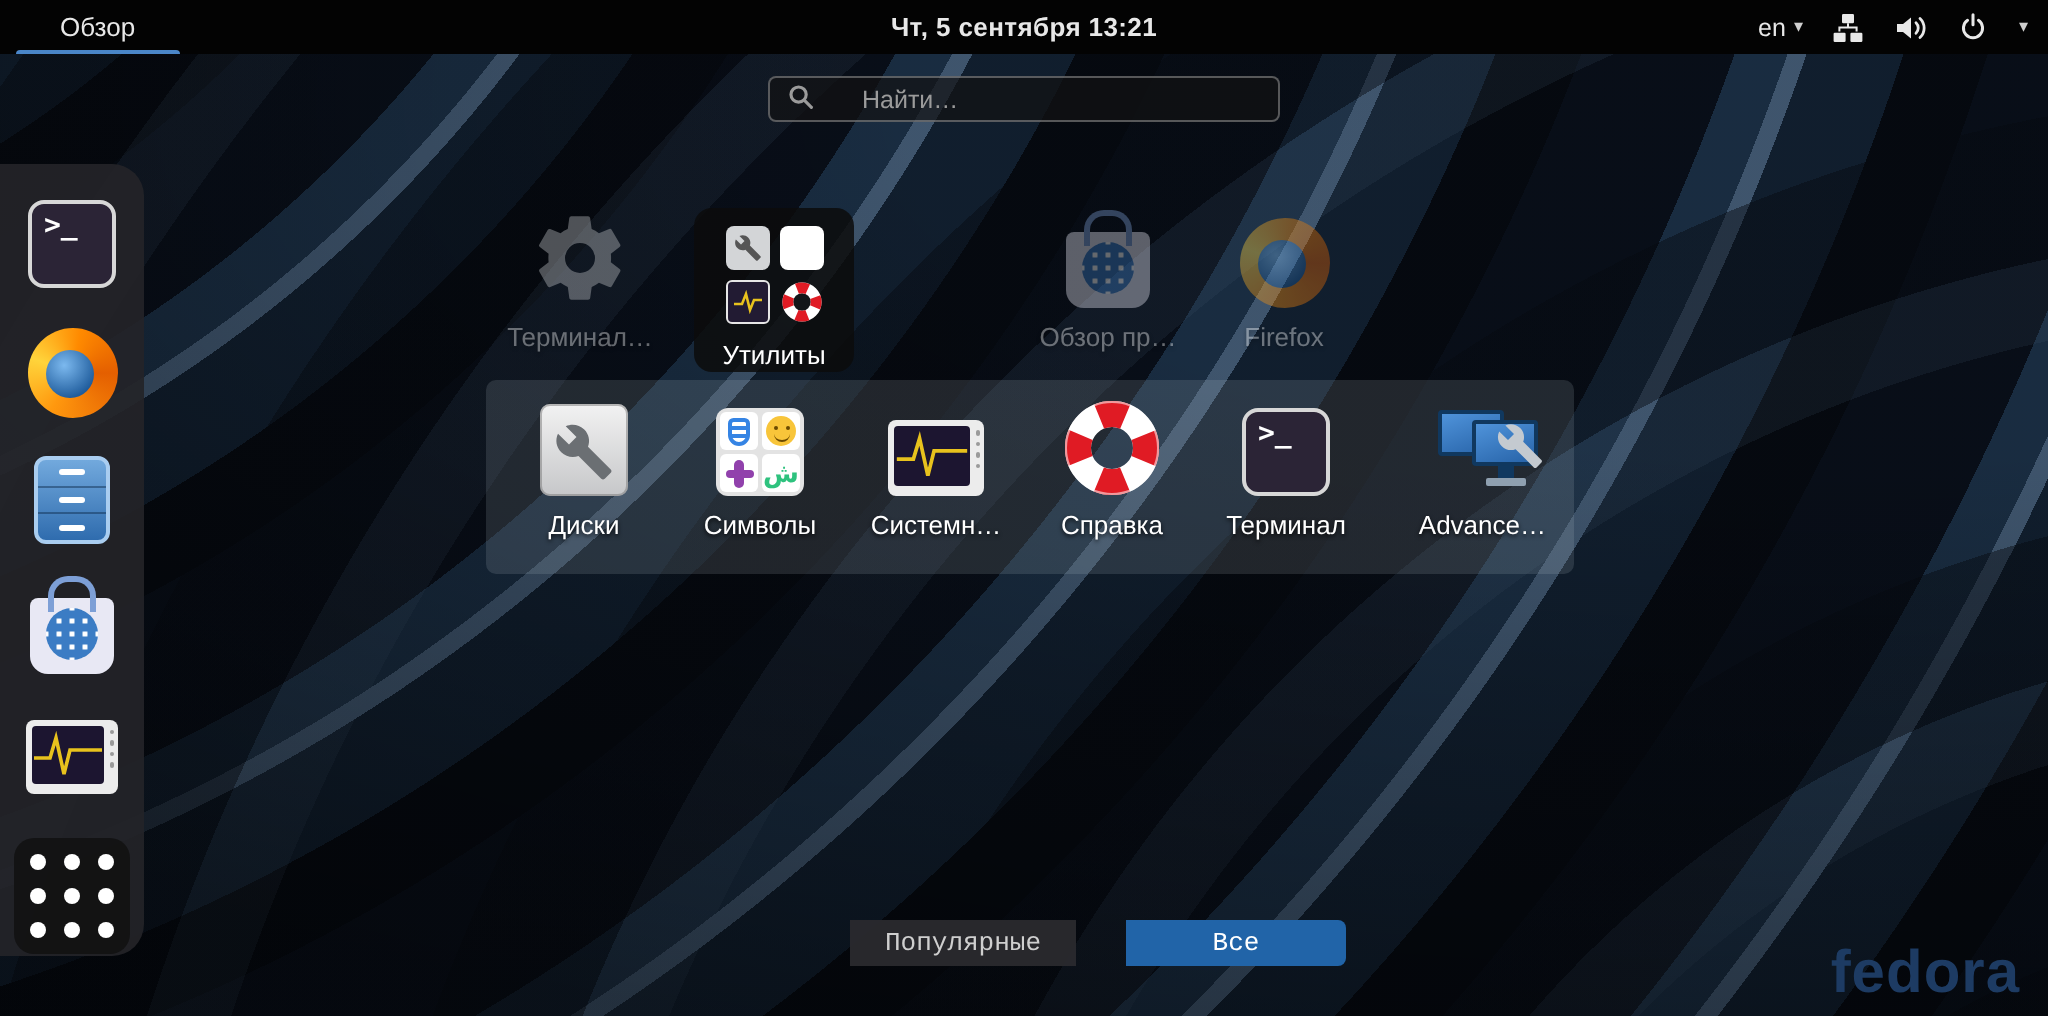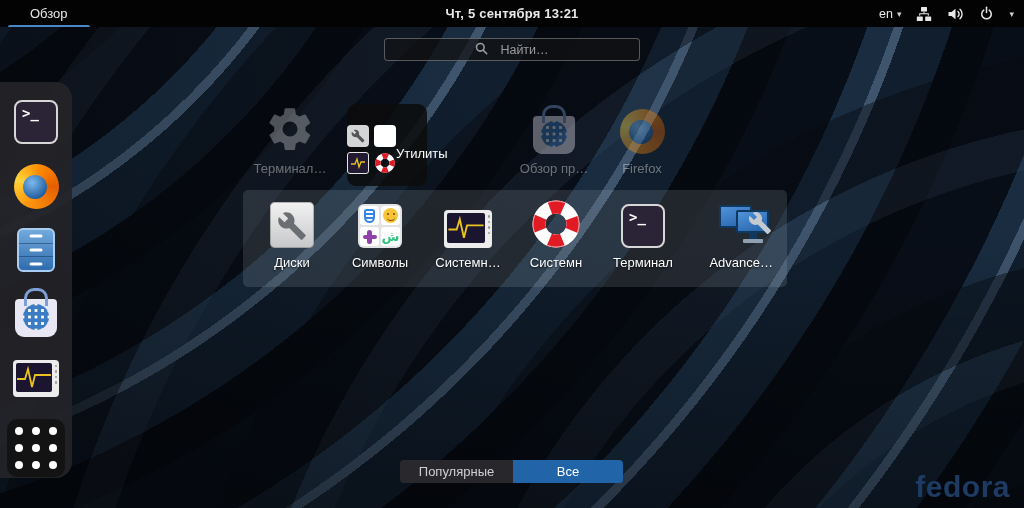--- a/index.html
+++ b/index.html
@@ -24,21 +24,21 @@
   .activities .underline { position:absolute; left:8px; right:8px; bottom:0; height:2px; border-radius:2px 2px 0 0; background:#4a86c8; }
   .clock { position:absolute; left:50%; transform:translateX(-50%); font-weight:600; letter-spacing:.2px; }
   .status { margin-left:auto; display:flex; align-items:center; gap:15px; padding-right:10px; }
   .kbd { display:flex; align-items:center; gap:4px; font-size:12.5px; }
   .caret { font-size:9px; color:#cfcfcf; }
   .sicon svg { display:block; }
 
   
   .search { position:absolute; left:384px; top:38px; width:256px; height:23px; z-index:30;
     background:rgba(18,18,20,.72); border:1px solid rgba(255,255,255,.30); border-radius:4px;
-    display:flex; align-items:center; gap:12px; padding:0 9px; color:#9b9b9b; font-size:12.5px;justify-content:center; }
+    display:flex; align-items:center; gap:24px; padding:0 9px; color:#9b9b9b; font-size:12.5px; }
 
   
   .dash { position:absolute; left:0; top:82px; width:72px; height:396px; z-index:20;
     background:rgba(36,36,40,.92); border-radius:0 16px 16px 0;
     display:flex; flex-direction:column; align-items:center; padding-top:17px; gap:18px; }
   .dash-item { width:46px; height:46px; display:flex; align-items:center; justify-content:center; cursor:pointer; }
 
   
   .ic-term { width:44px; height:44px; background:#2b2436; border:2.5px solid #d7d7d7; border-radius:8px;
     color:#fff; font-family:"DejaVu Sans Mono",monospace; font-size:14px; font-weight:bold; padding:4px 0 0 6px; line-height:1; }
@@ -93,38 +93,38 @@
   .ic-adv .stand { position:absolute; left:30px; top:31px; width:8px; height:6px; background:#10385f; }
   .ic-adv .base { position:absolute; left:24px; top:37px; width:20px; height:4px; background:#8fa0b0; border-radius:1px; }
   .ic-adv svg.wr { position:absolute; right:1px; top:9px; }
 
   
   .tile { position:absolute; width:84px; display:flex; flex-direction:column; align-items:center; gap:7px; cursor:pointer; z-index:15; }
   .tile .iconbox { height:48px; display:flex; align-items:flex-end; justify-content:center; }
   .tile .label { font-size:13px; color:#fff; text-shadow:0 1px 2px rgba(0,0,0,.8); white-space:nowrap; }
   .tile.dim { opacity:.38; }
   .folder-tile { position:absolute; left:347px; top:104px; width:80px; height:82px; z-index:16;
-    background:rgba(12,12,12,.85); border-radius:9px; display:flex; flex-direction:row; align-items:center;
+    background:rgba(12,12,12,.85); border-radius:9px; display:flex; flex-direction:column; align-items:center;
     padding-top:9px; cursor:pointer; }
   .mini-grid { display:grid; grid-template-columns:22px 22px; grid-template-rows:22px 22px; gap:5px; }
   .mini { display:flex; align-items:center; justify-content:center; }
   .mini-tool { background:#d3d5d7; border-radius:4px; }
   .mini-chars { background:#fff; border-radius:4px; display:grid; grid-template-columns:1fr 1fr; grid-template-rows:1fr 1fr; gap:2px; padding:3px; }
   .mini-chars i { border-radius:1.5px; }
   .mini-chars i:nth-child(1){background:#3584e4;} .mini-chars i:nth-child(2){background:#f6c73c;}
   .mini-chars i:nth-child(3){background:#9141ac;} .mini-chars i:nth-child(4){background:#2ec27e;}
   .mini-mon { background:#221b33; border:1.5px solid #e6e6e6; border-radius:3px; }
   .folder-tile .label { font-size:13px; color:#fff; margin-top:8px; }
   .folder-popup { position:absolute; left:243px; top:190px; width:544px; height:97px;
     background:rgba(195,205,215,.15); border-radius:5px; z-index:10; }
 
   
   .toggle { position:absolute; left:400px; top:460px; display:flex; height:23px; z-index:30;
     border-radius:4px; overflow:hidden; font-size:13px; }
-  .toggle button { border:none; cursor:pointer; font-family:Liberation Sans, sans-serif; font-size:13px; padding:0; }
+  .toggle button { border:none; cursor:pointer; font-family:Liberation Mono, monospace; font-size:13px; padding:0;margin-left:25px; }
   .btn-frequent { width:113px; background:rgba(42,42,46,.96); color:#cfcfcf; }
   .btn-all { width:110px; background:#2164a8; color:#fff; }
 
   
   .fedora { position:absolute; right:14px; bottom:4px; font-size:30px; font-weight:bold; letter-spacing:.5px;
     color:#1d3b63; z-index:5; }
 
   .zig { display:block; }
 </style>
 </head>
@@ -337,21 +337,21 @@
   </div>
 
   <div class="tile" style="left:514px;top:200px;">
     <div class="iconbox">
       <svg width="48" height="48" viewBox="0 0 48 48">
         <circle cx="24" cy="24" r="17" fill="none" stroke="#ffffff" stroke-width="13"></circle>
         <circle cx="24" cy="24" r="17" fill="none" stroke="#e01b24" stroke-width="13" stroke-dasharray="13.35 13.35" stroke-dashoffset="6.7"></circle>
         <circle cx="24" cy="24" r="23" fill="none" stroke="rgba(255,255,255,.55)" stroke-width="1"></circle>
       </svg>
     </div>
-    <div class="label">Системн</div>
+    <div class="label">Справка</div>
   </div>
 
   <div class="tile" style="left:601px;top:200px;">
     <div class="iconbox">
         <div class="ic-term"><span>&gt;_</span></div>
       </div>
     <div class="label">Терминал</div>
   </div>
 
   <div class="tile" style="left:689px;top:200px;align-items:flex-end;">

